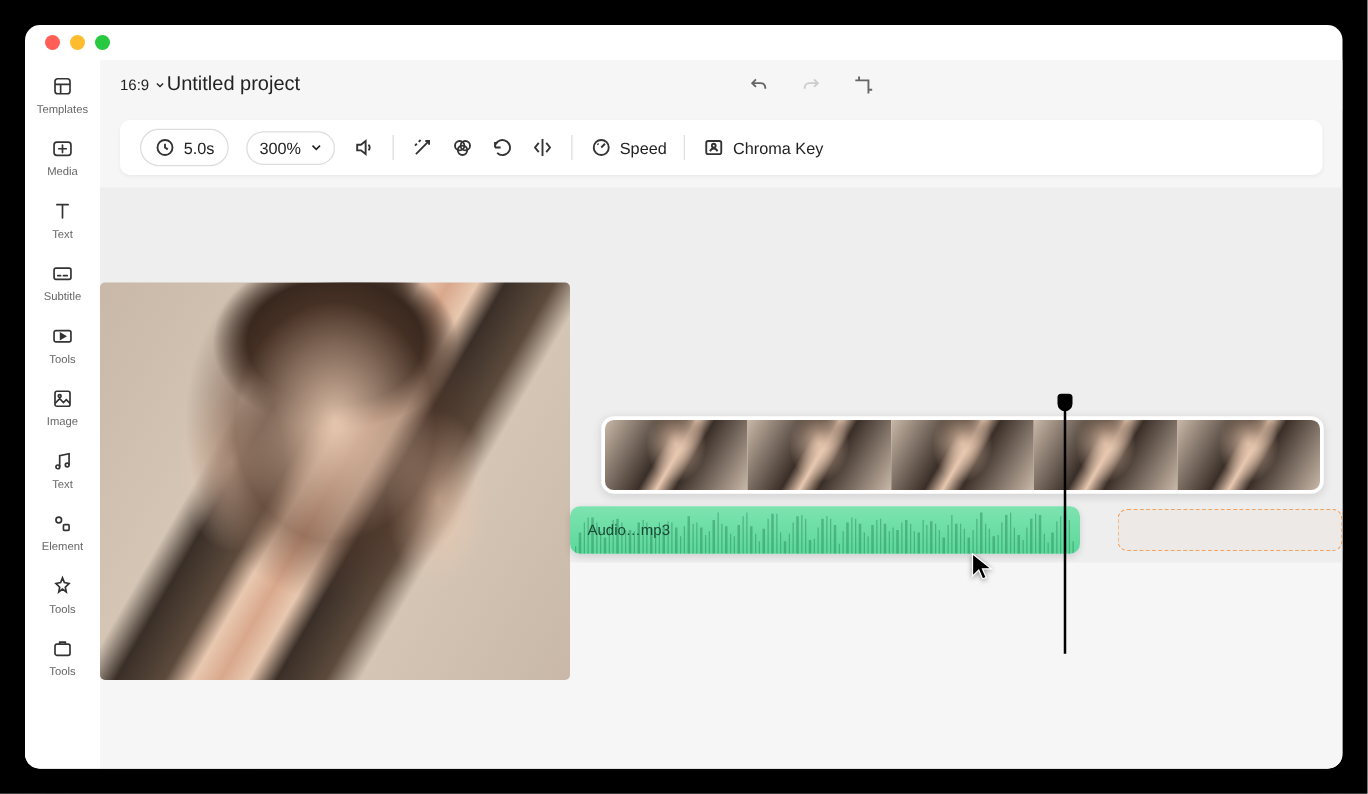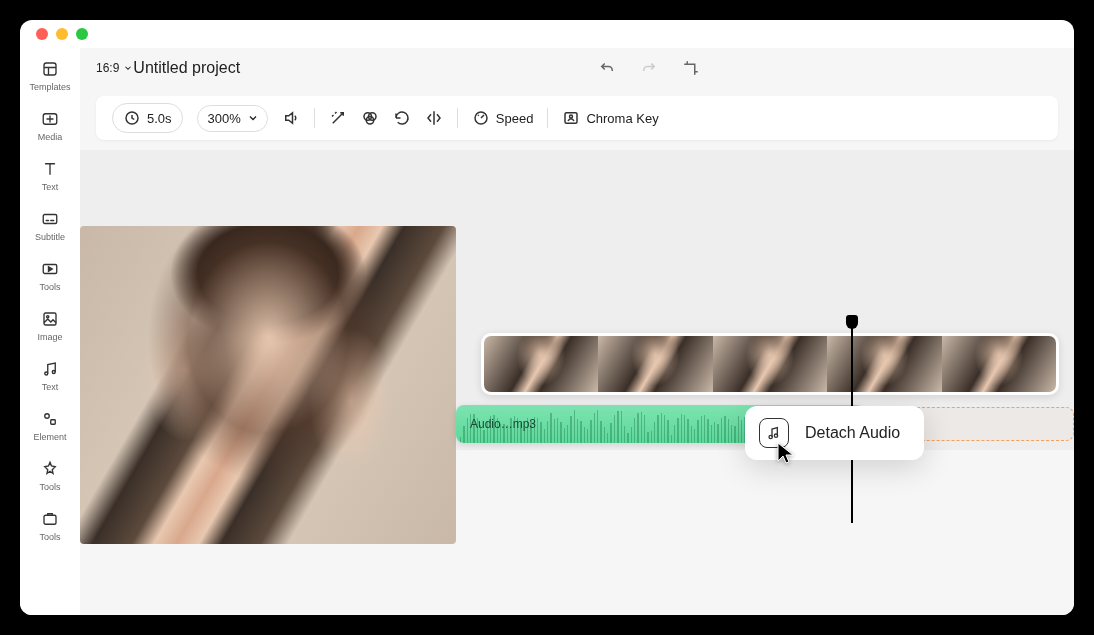--- a/index.html
+++ b/index.html
@@ -354,26 +354,16 @@
             <div class="placeholder-clip"></div>
             <div class="cursor-arrow">
               <svg viewBox="0 0 20 24">
                   <path d="M2 2l0 18 5-5 3 7 3-1-3-7 7 0z" fill="#000" stroke="#fff" stroke-width="1"></path>
                 </svg>
             </div>
           </div>
         </div>
       </div>
 
-      <div class="context-menu">
-        <div class="context-icon-box">
-          <svg width="16" height="16" viewBox="0 0 24 24" fill="none" stroke="#333" stroke-width="2">
-              <path d="M9 18V6l8-2v12"></path>
-              <circle cx="7" cy="18" r="2.5"></circle>
-              <circle cx="15" cy="16" r="2.5"></circle>
-            </svg>
-        </div>
-        <span class="context-label">Detach Audio</span>
-      </div>
 
     </div>
   </div>
 </div>
 
 </body></html>

